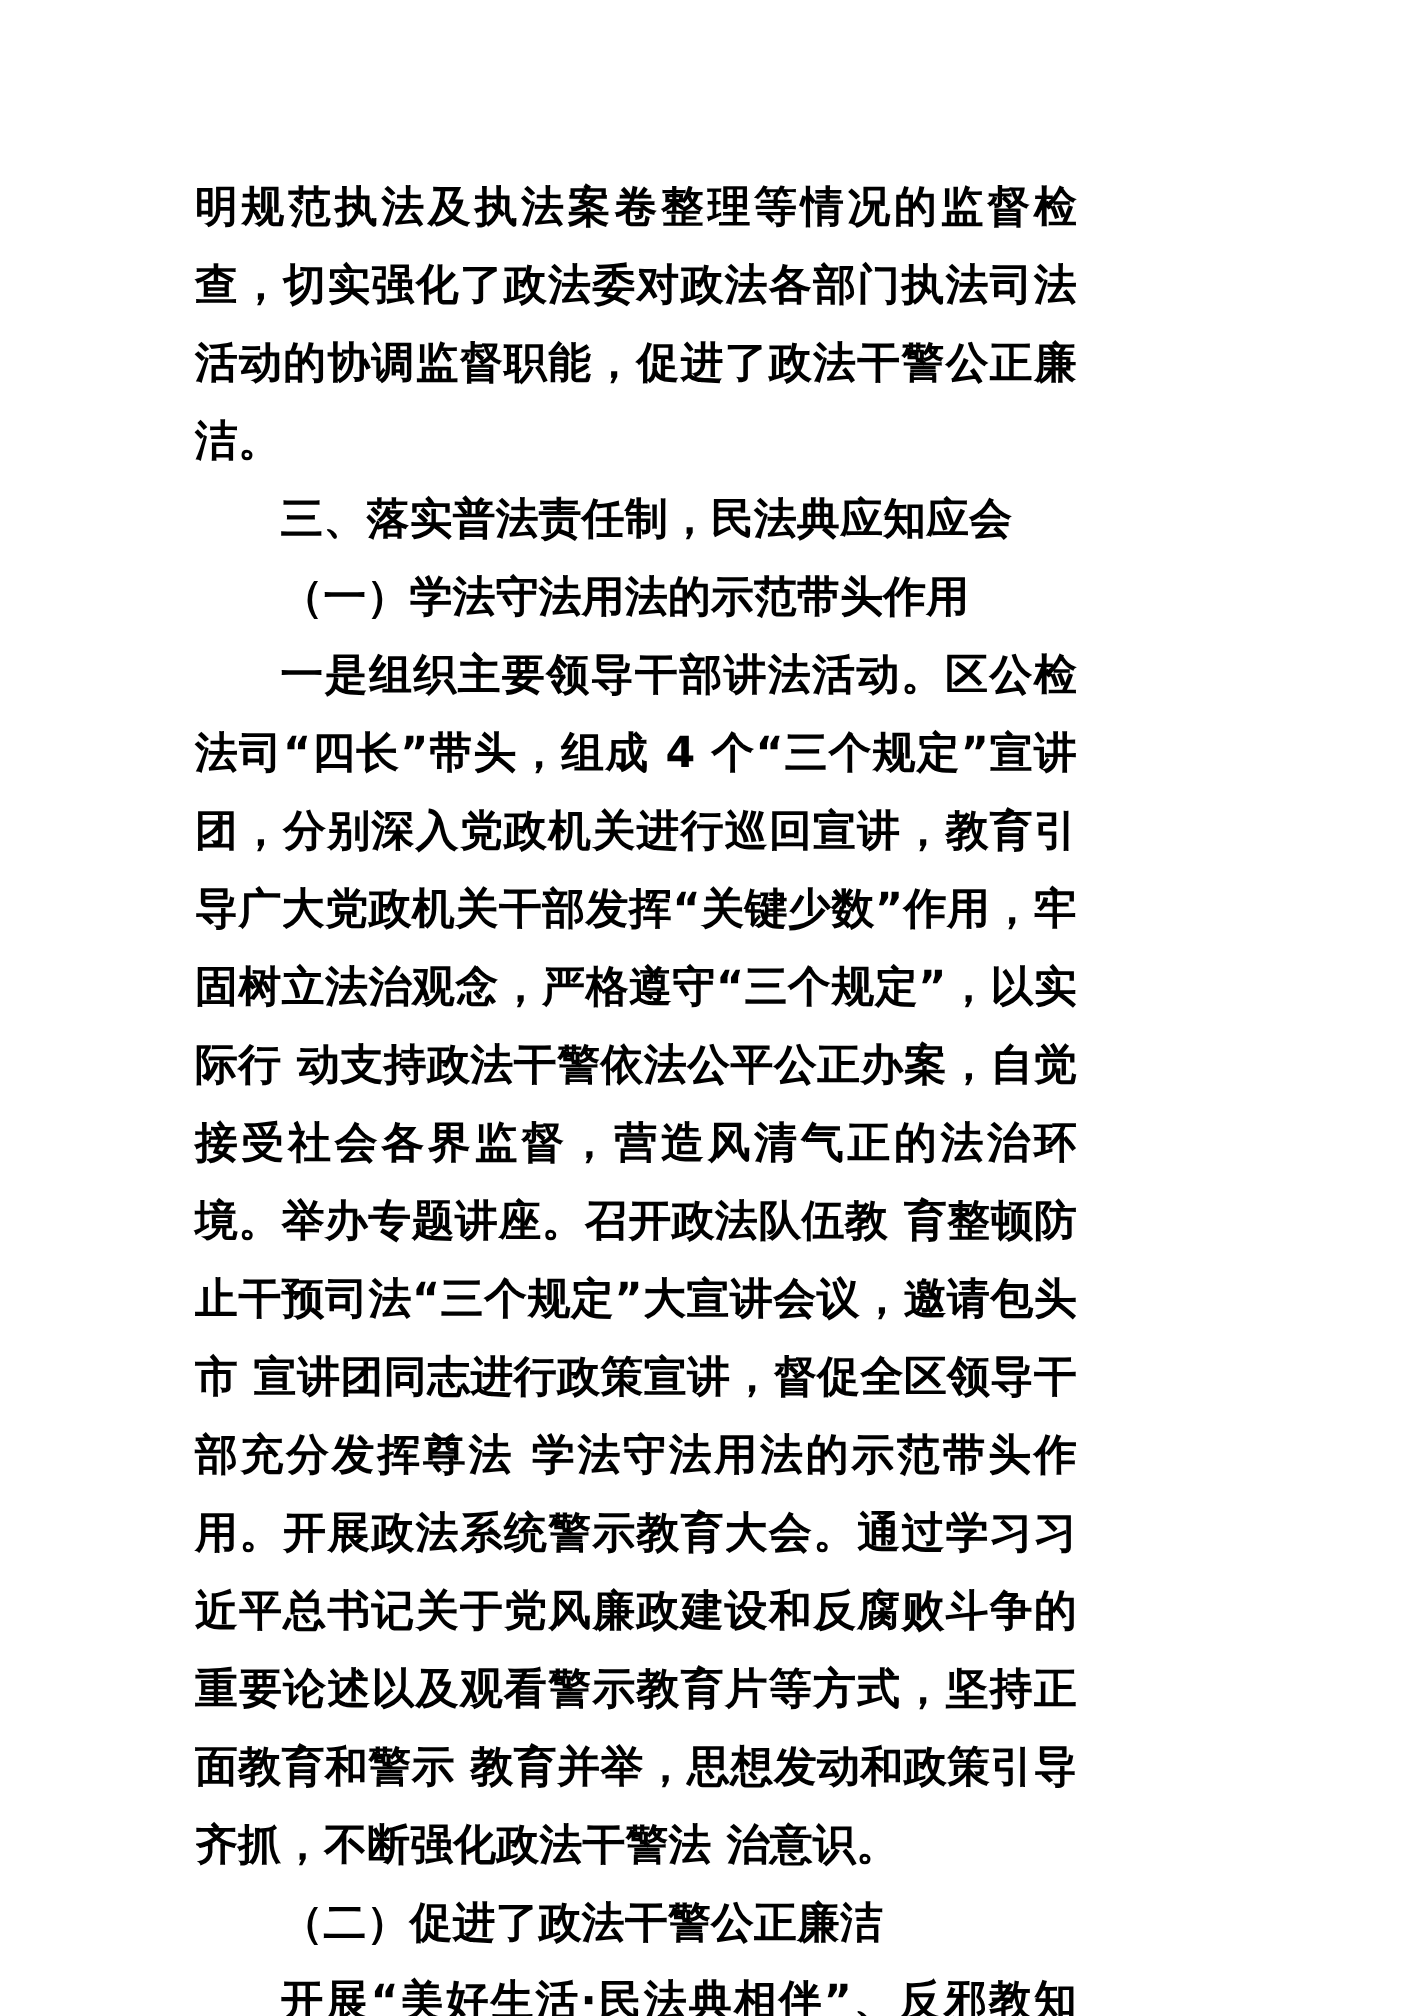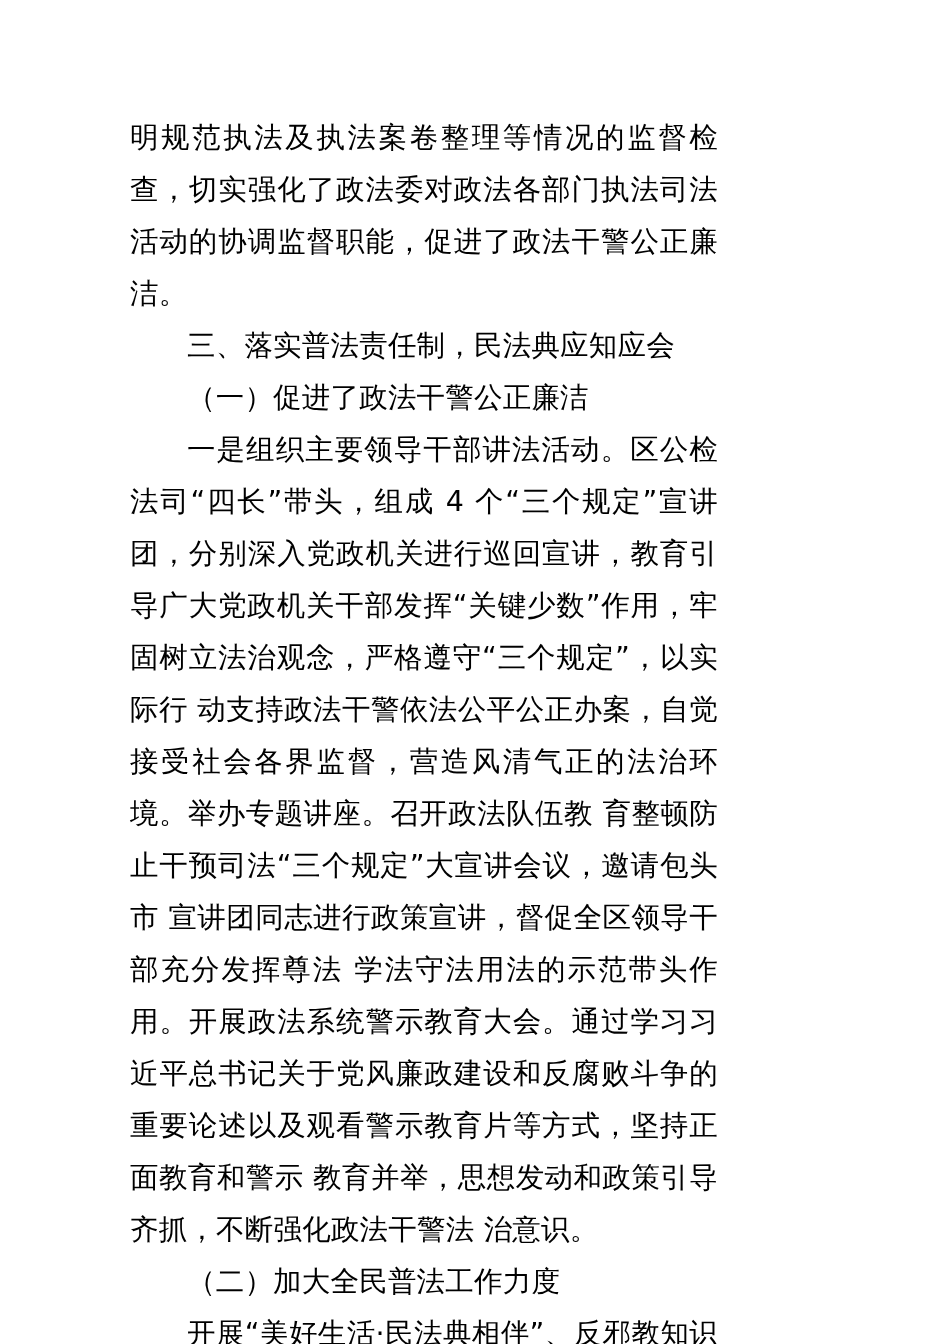--- a/index.html
+++ b/index.html
@@ -14,20 +14,21 @@
     color: #000000;
     overflow: hidden;
   }
   .page {
     position: relative;
     width: 836px;
     height: 1344px;
     background: #ffffff;
     box-sizing: border-box;
     padding: 112px 118px 0 130px;
+    font-weight: bold;
   }
   .doc-body {
     font-size: 28.5px;
     line-height: 52px;
     letter-spacing: 0.2px;
     text-align: justify;
     text-justify: inter-ideograph;
     word-break: break-all;
   }
   .para {
@@ -41,18 +42,18 @@
     text-indent: 0;
   }
 </style>
 </head>
 <body>
 
 <div class="page">
   <div class="doc-body">
     <p class="para cont">明规范执法及执法案卷整理等情况的监督检查，切实强化了政法委对政法各部门执法司法活动的协调监督职能，促进了政法干警公正廉洁。</p>
     <p class="para indent">三、落实普法责任制，民法典应知应会</p>
-    <p class="para indent">（一）促进了政法干警公正廉洁</p>
+    <p class="para indent">（一）学法守法用法的示范带头作用</p>
     <p class="para indent">一是组织主要领导干部讲法活动。区公检法司“四长”带头，组成 4 个“三个规定”宣讲团，分别深入党政机关进行巡回宣讲，教育引导广大党政机关干部发挥“关键少数”作用，牢固树立法治观念，严格遵守“三个规定”，以实际行 动支持政法干警依法公平公正办案，自觉接受社会各界监督，营造风清气正的法治环境。举办专题讲座。召开政法队伍教 育整顿防止干预司法“三个规定”大宣讲会议，邀请包头市 宣讲团同志进行政策宣讲，督促全区领导干部充分发挥尊法 学法守法用法的示范带头作用。开展政法系统警示教育大会。通过学习习近平总书记关于党风廉政建设和反腐败斗争的重要论述以及观看警示教育片等方式，坚持正面教育和警示 教育并举，思想发动和政策引导齐抓，不断强化政法干警法 治意识。</p>
-    <p class="para indent">（二）加大全民普法工作力度</p>
+    <p class="para indent">（二）促进了政法干警公正廉洁</p>
     <p class="para indent">开展“美好生活·民法典相伴”、反邪教知识宣讲下基层、“送法进校🏠”、法律宣传进农村、双语普法进嘎查等主题宣传活动。通过发放宣传手册、宣传品、提供现场咨询服务和入户宣传等形式，向群众宣传《民法典》、《宪法》、《国家安全法》、《民法典应知应会 200 条》、《中华人民共和国反间谍</p>
   </div>
 </div>
 
 </body></html>

